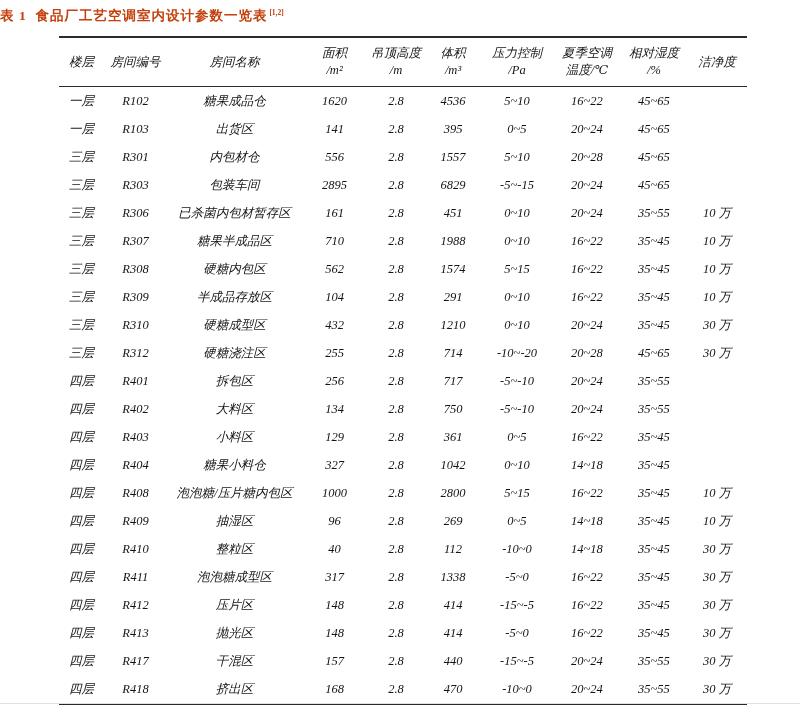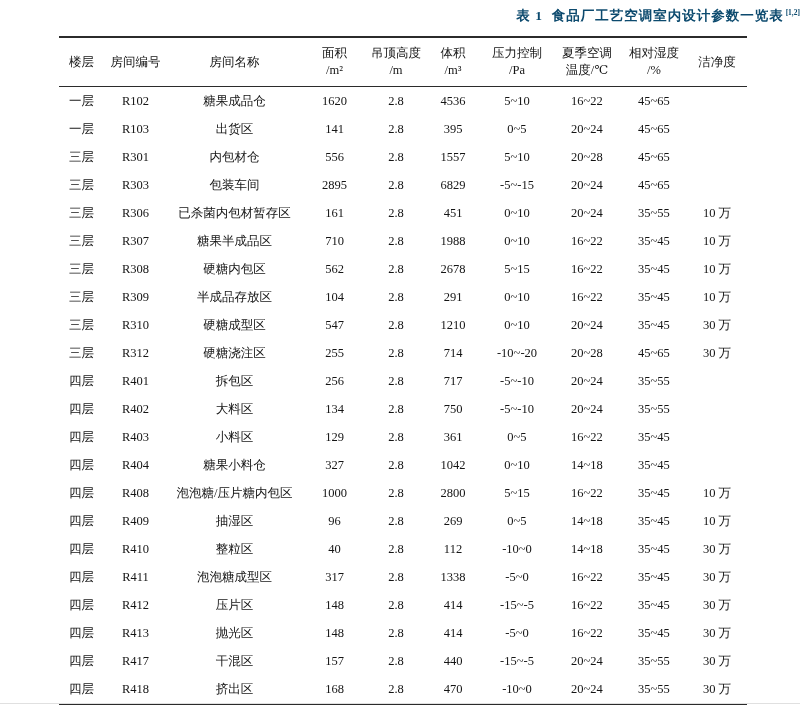--- a/index.html
+++ b/index.html
@@ -13,40 +13,41 @@
     color: #161616;
     font-family: "Liberation Serif", "DejaVu Serif", serif;
     overflow: hidden;
   }
   .page {
     width: 800px;
     height: 705px;
     position: relative;
   }
   .title {
-    text-align: right;
+    text-align: left;
     padding-top: 7px;
     font-size: 13.5px;
     font-weight: bold;
     letter-spacing: 1px;
-    color: #0c4a6e;
+    color: #c2410c;
   }
   .title sup {
     font-size: 7.5px;
     font-weight: bold;
     letter-spacing: 0;
     margin-left: 2px;
   }
   table.ptable {
     border-collapse: collapse;
     table-layout: fixed;
     width: 688px;
     margin: 11px 0 0 59px;
     border-top: 2px solid #2b2b2b;
     border-bottom: 2px solid #2b2b2b;
+    font-style: italic;
   }
   table.ptable thead tr {
     border-bottom: 1.5px solid #2b2b2b;
   }
   table.ptable th {
     font-weight: normal;
     height: 48px;
     vertical-align: middle;
     text-align: center;
     font-size: 12.5px;
@@ -208,21 +209,21 @@
           <td>16~22</td>
           <td>35~45</td>
           <td>10 万</td>
         </tr>
         <tr>
           <td>三层</td>
           <td>R308</td>
           <td>硬糖内包区</td>
           <td>562</td>
           <td>2.8</td>
-          <td>2678</td>
+          <td>1574</td>
           <td>5~15</td>
           <td>16~22</td>
           <td>35~45</td>
           <td>10 万</td>
         </tr>
         <tr>
           <td>三层</td>
           <td>R309</td>
           <td>半成品存放区</td>
           <td>104</td>
@@ -230,21 +231,21 @@
           <td>291</td>
           <td>0~10</td>
           <td>16~22</td>
           <td>35~45</td>
           <td>10 万</td>
         </tr>
         <tr>
           <td>三层</td>
           <td>R310</td>
           <td>硬糖成型区</td>
-          <td>547</td>
+          <td>432</td>
           <td>2.8</td>
           <td>1210</td>
           <td>0~10</td>
           <td>20~24</td>
           <td>35~45</td>
           <td>30 万</td>
         </tr>
         <tr>
           <td>三层</td>
           <td>R312</td>

